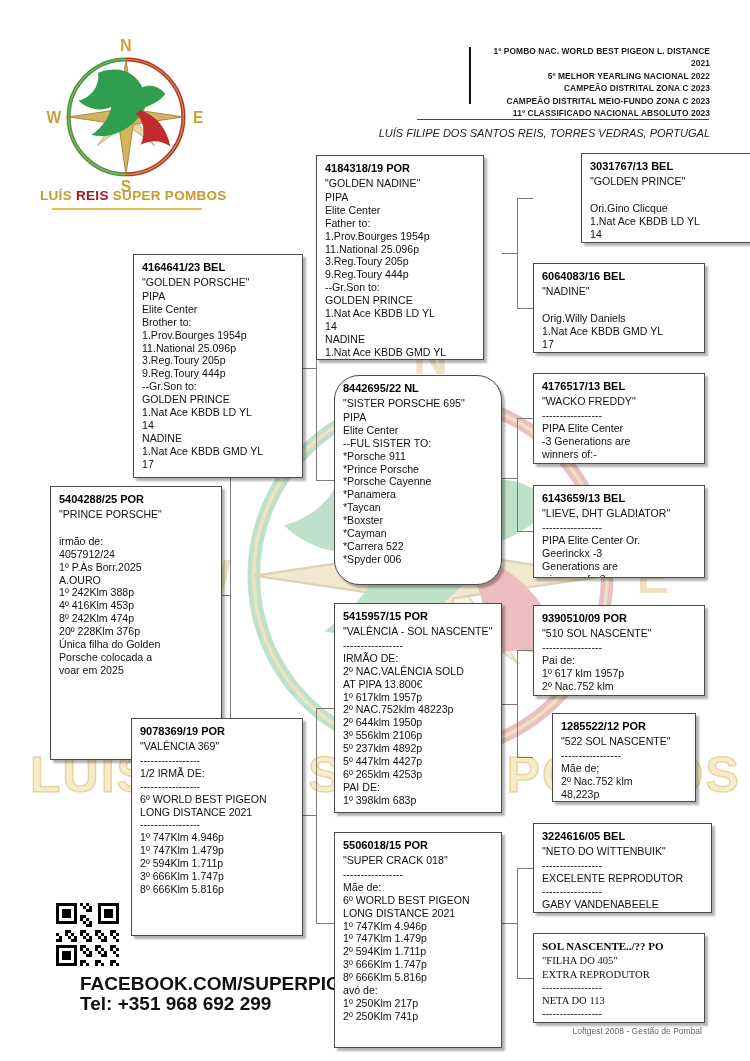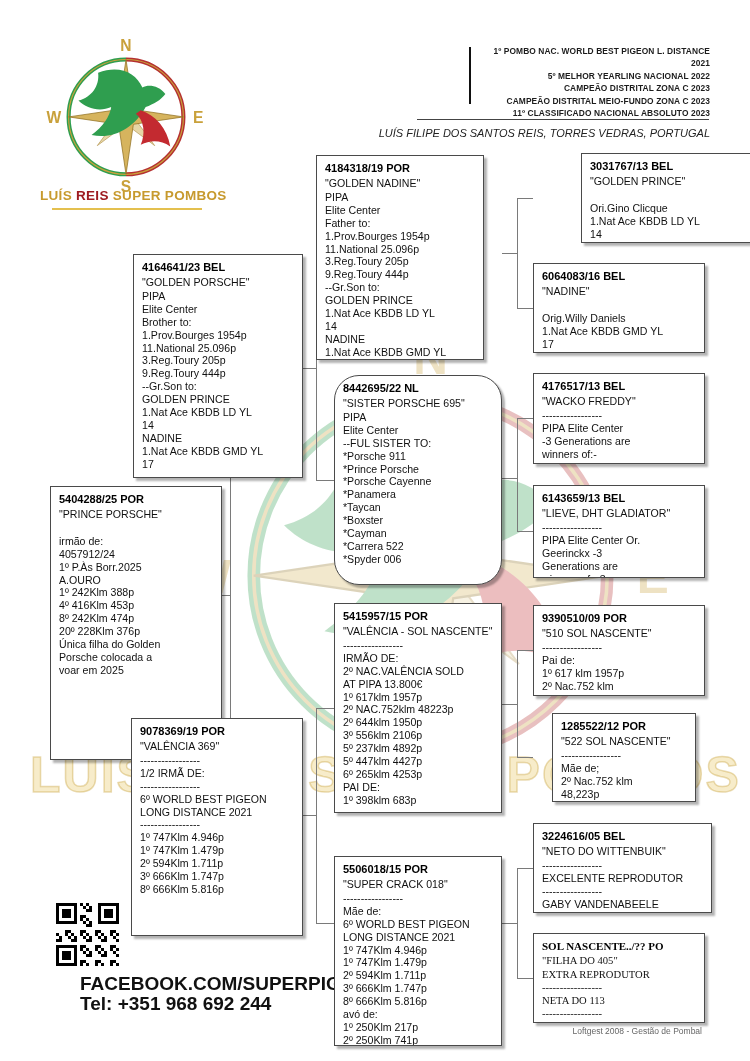--- a/index.html
+++ b/index.html
@@ -183,21 +183,21 @@
         <rect x="42" y="0" width="21" height="21" fill="#000"></rect>
         <rect x="45" y="3" width="15" height="15" fill="#fff"></rect>
         <rect x="48" y="6" width="9" height="9" fill="#000"></rect>
         <rect x="0" y="42" width="21" height="21" fill="#000"></rect>
         <rect x="3" y="45" width="15" height="15" fill="#fff"></rect>
         <rect x="6" y="48" width="9" height="9" fill="#000"></rect>
       </svg>
   </div>
   <div id="contact">
     <div>FACEBOOK.COM/SUPERPIGEONS</div>
-    <div>Tel: +351 968 692 244</div>
+    <div>Tel: +351 968 692 299</div>
   </div>
 
   <div id="footer">Loftgest 2008 - Gestão de Pombal</div>
 
 <div class="pbox" style="left: 50px; top: 486px; width: 172px; height: 274px;">
       <div class="ptitle">5404288/25 POR</div>
       <div class="ln pname">"PRINCE PORSCHE"</div>
       <div class="ln">&nbsp;</div>
       <div class="ln">irmão de:</div>
       <div class="ln">4057912/24</div>
@@ -288,21 +288,21 @@
       <div class="ln">1º 617klm 1957p</div>
       <div class="ln">2º NAC.752klm 48223p</div>
       <div class="ln">2º 644klm 1950p</div>
       <div class="ln">3º 556klm 2106p</div>
       <div class="ln">5º 237klm 4892p</div>
       <div class="ln">5º 447klm 4427p</div>
       <div class="ln">6º 265klm 4253p</div>
       <div class="ln">PAI DE:</div>
       <div class="ln">1º 398klm 683p</div>
     </div>
-    <div class="pbox" style="left: 334px; top: 856px; width: 168px; height: 190px;">
+    <div class="pbox" style="left: 334px; top: 832px; width: 168px; height: 216px;">
       <div class="ptitle">5506018/15 POR</div>
       <div class="ln pname">"SUPER CRACK 018"</div>
       <div class="ln">-----------------</div>
       <div class="ln">Mãe de:</div>
       <div class="ln">6º WORLD BEST PIGEON</div>
       <div class="ln">LONG DISTANCE 2021</div>
       <div class="ln">1º 747Klm 4.946p</div>
       <div class="ln">1º 747Klm 1.479p</div>
       <div class="ln">2º 594Klm 1.711p</div>
       <div class="ln">3º 666Klm 1.747p</div>

